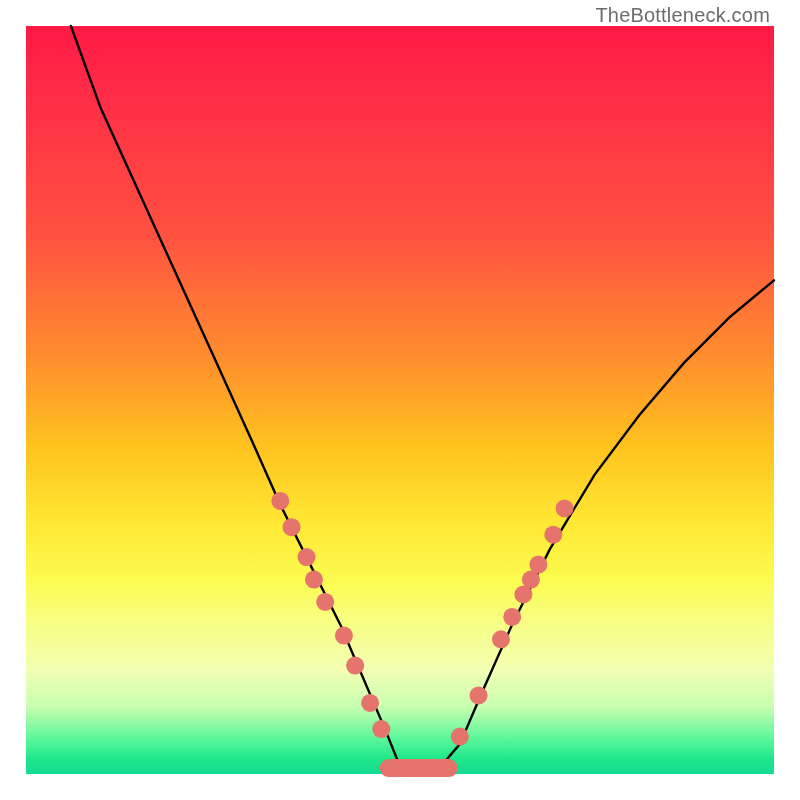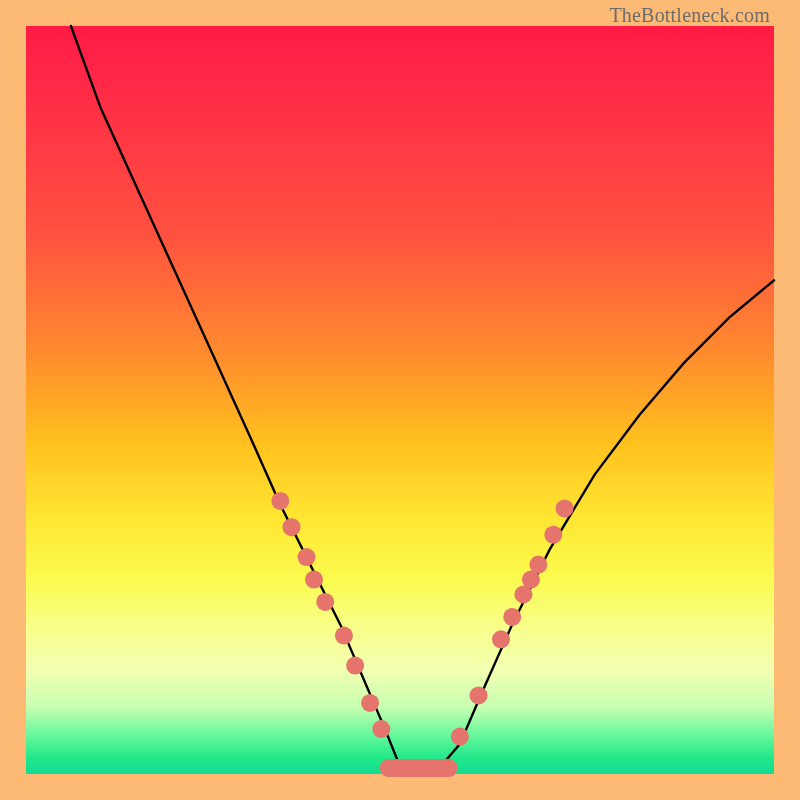--- a/index.html
+++ b/index.html
@@ -10,22 +10,21 @@
     overflow: hidden;
     background: #000;
     font-family: Arial, Helvetica, sans-serif;
   }
   .frame {
     position: absolute;
     left: 0;
     top: 0;
     width: 800px;
     height: 800px;
-    background: #fdba74;
-    font-family: Liberation Serif, serif;
+    background: #ffffff;
   }
   .plot {
     position: absolute;
     left: 26px;
     top: 26px;
     width: 748px;
     height: 748px;
     
     background: linear-gradient(to bottom,
       #ff1a44 0%,

